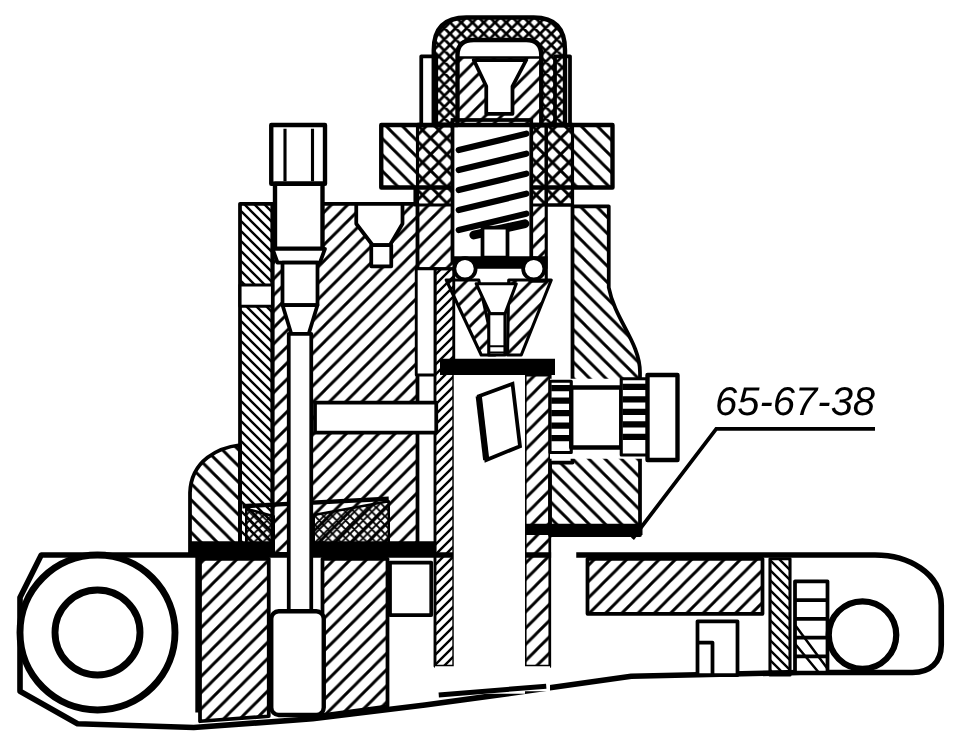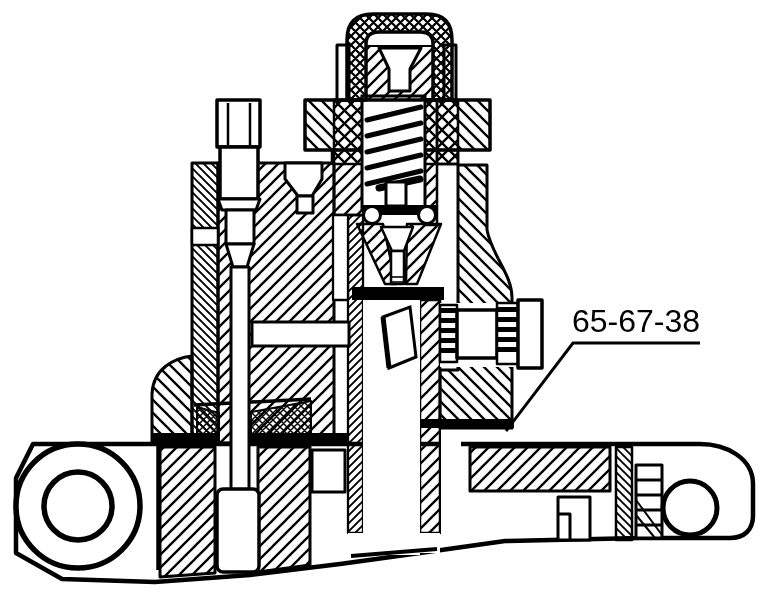--- a/index.html
+++ b/index.html
@@ -1,18 +1,18 @@
 <!DOCTYPE html>
 <html><head>
 <meta charset="utf-8">
 <style>
   html,body{margin:0;padding:0;background:#ffffff;}
   .stage{
     width:763px;height:600px;position:relative;background:#ffffff;
-    font-family:"Liberation Sans", sans-serif;overflow:hidden;
+    font-family:"Liberation Sans", sans-serif;overflow:hidden;font-style:italic;
   }
   svg{display:block;}
   .callout-text{
     font-family:"Liberation Sans", sans-serif;
     font-size:32px;
     fill:#000000;
   }
 </style>
 </head>
 <body>

